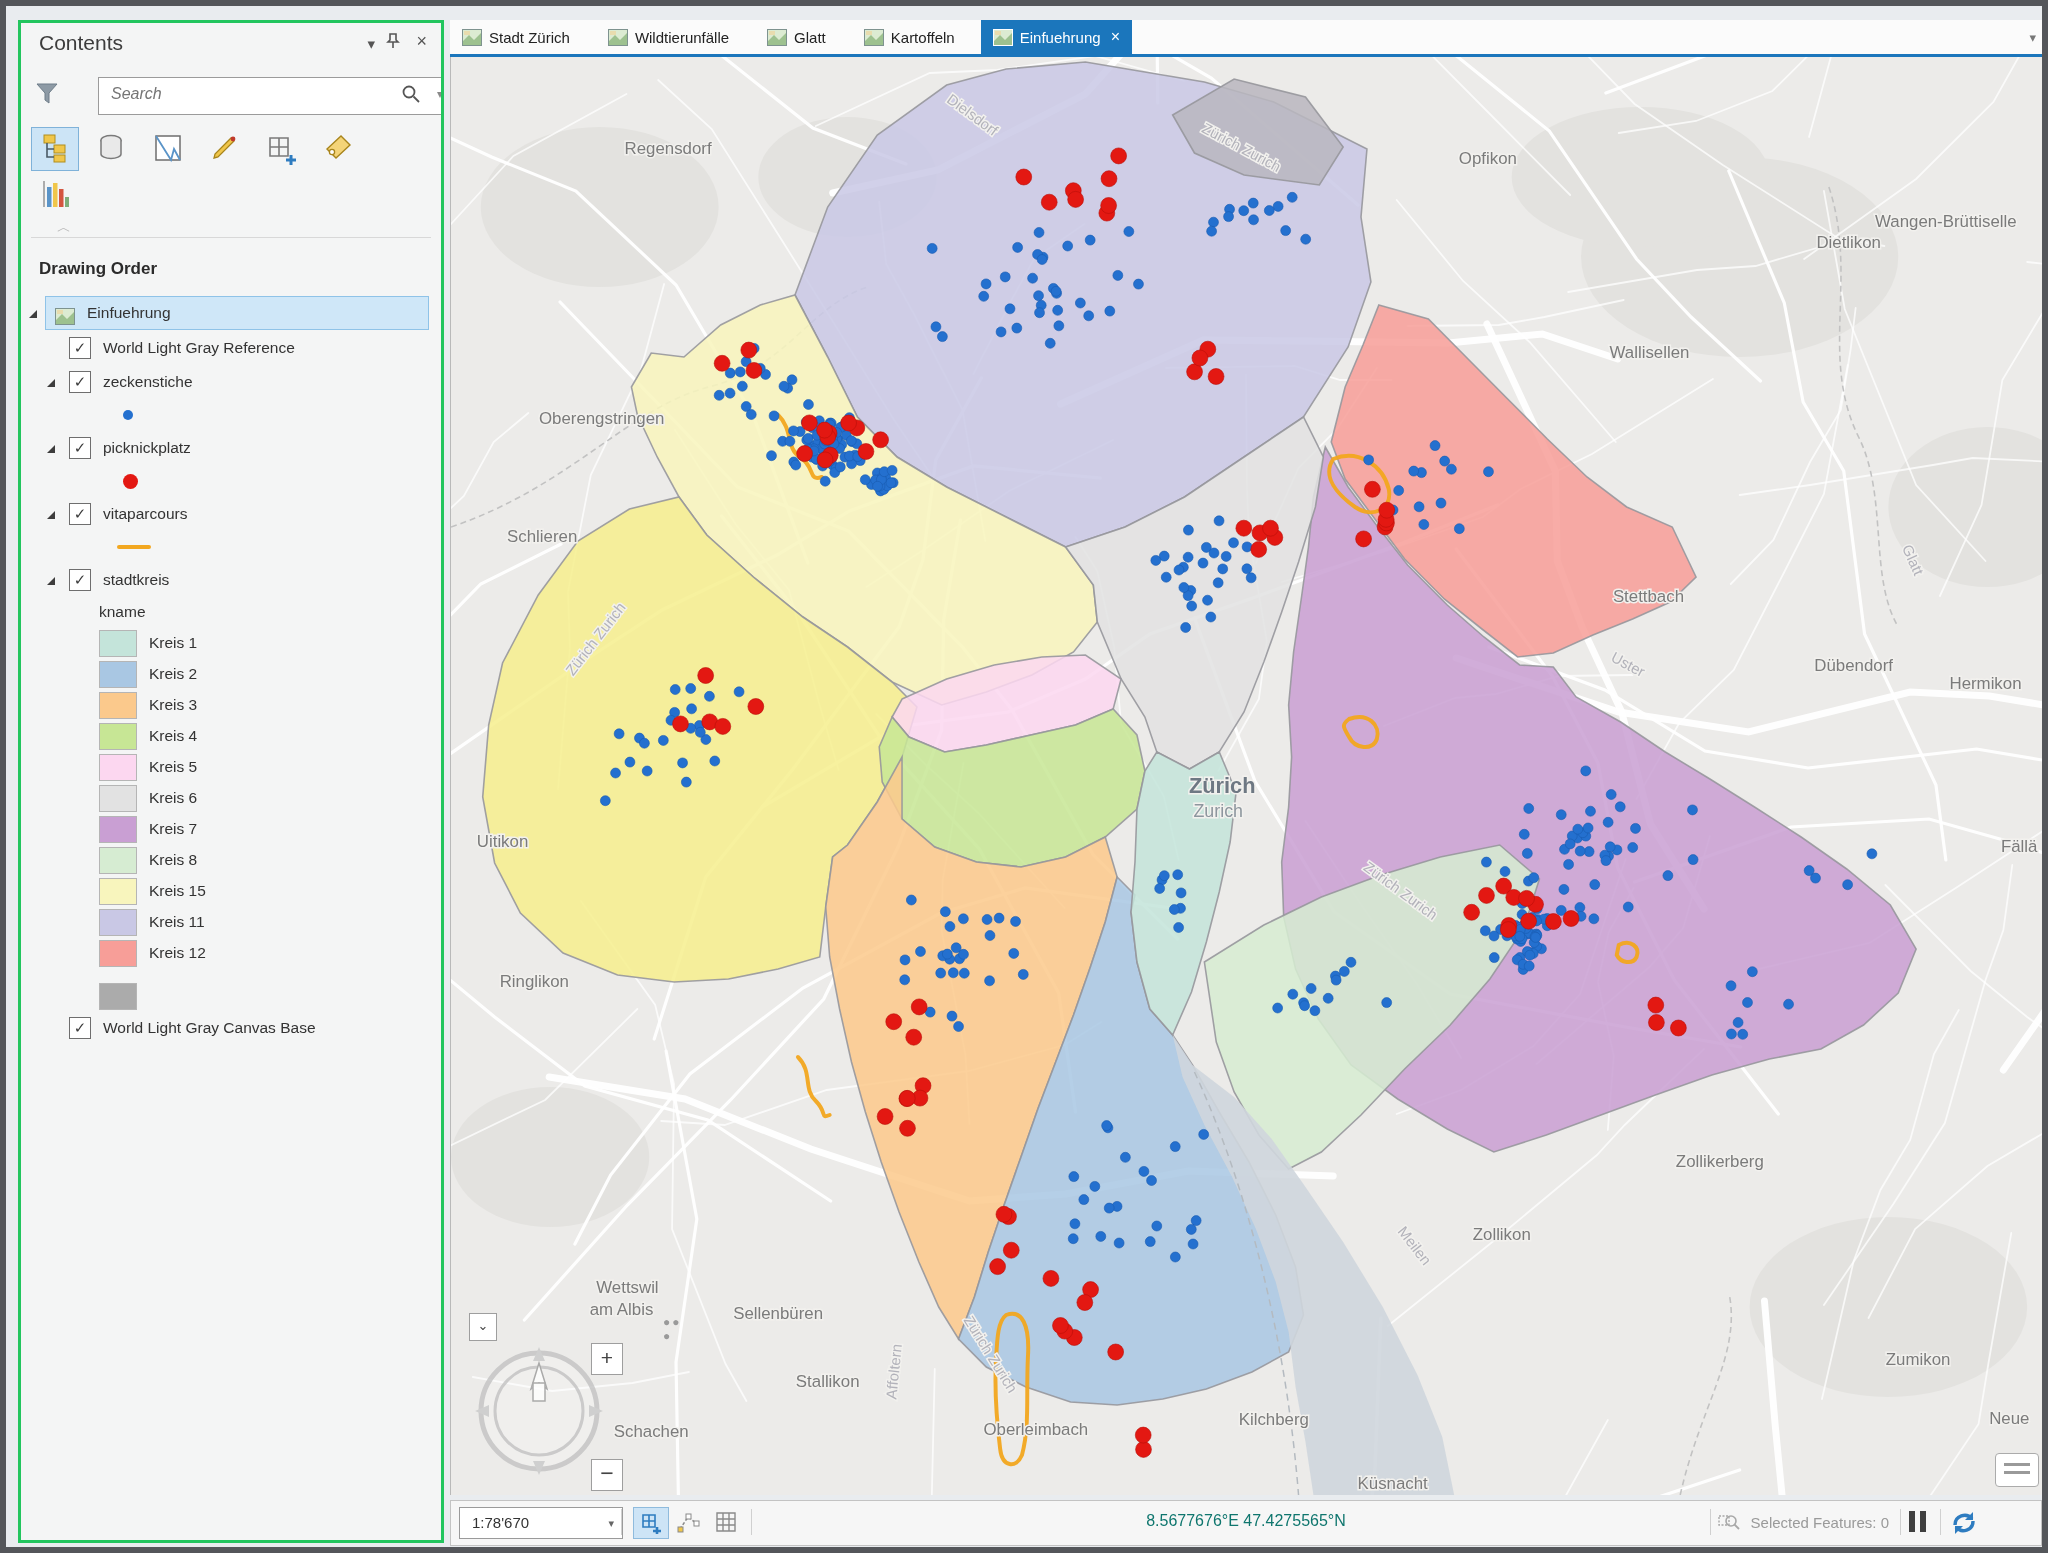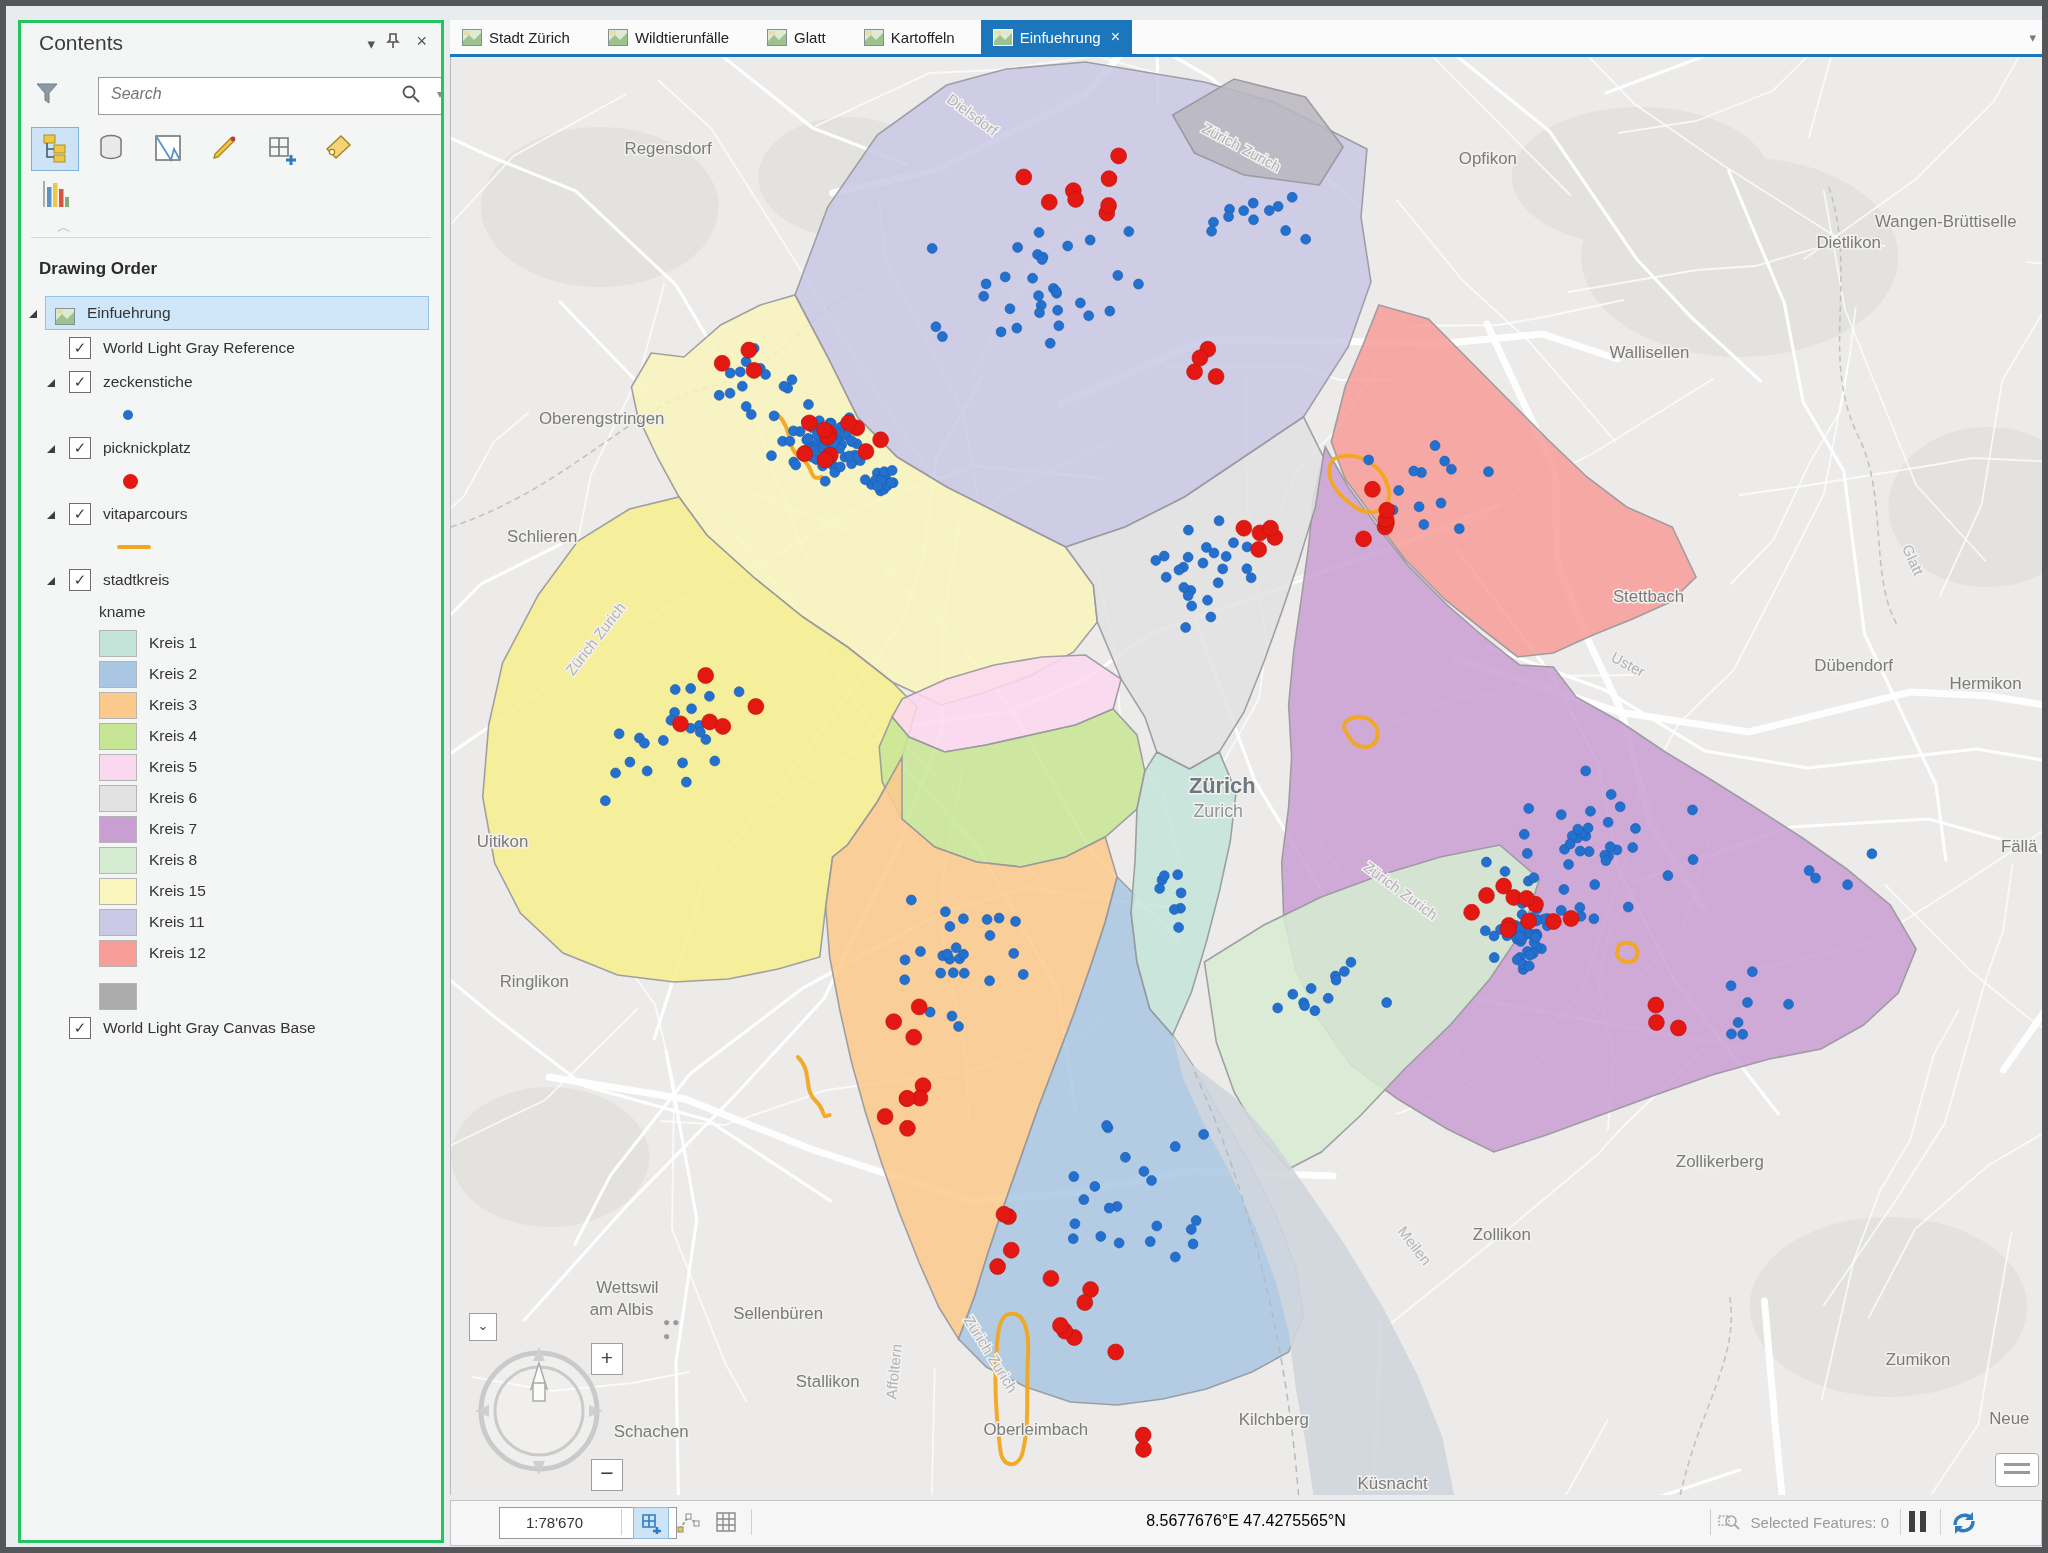--- a/index.html
+++ b/index.html
@@ -61,27 +61,27 @@
   #btn-collapse{left:18px;top:1256px;width:26px;height:26px;line-height:24px;font-size:13px;}
   #btn-zoomin{left:140px;top:1286px;width:30px;height:30px;line-height:28px;font-size:21px;}
   #btn-zoomout{left:140px;top:1402px;width:30px;height:30px;line-height:26px;font-size:23px;}
   #drag-dots{position:absolute;left:212px;top:1258px;color:#9a9a9a;font-size:12px;z-index:5;letter-spacing:2px;}
   #compass{position:absolute;left:22px;top:1288px;z-index:4;opacity:.8;}
   #msg-icon{position:absolute;left:1544px;top:1396px;width:42px;height:32px;background:#fff;border:1px solid #ababab;border-radius:4px;z-index:5;}
   #msg-icon .l1,#msg-icon .l2{position:absolute;left:8px;right:8px;height:3px;background:#9a9a9a;}
   #msg-icon .l1{top:9px;} #msg-icon .l2{top:17px;}
   
   #statusbar{position:absolute;left:0;right:0;top:1480px;height:44px;background:#f6f6f6;border:1px solid #c3c3c3;}
-  #scalebox{position:absolute;left:8px;top:6px;width:150px;height:30px;background:#fff;border:1px solid #9a9a9a;font-size:15px;color:#333;line-height:30px;padding-left:26px;margin-left:40px;}
+  #scalebox{position:absolute;left:8px;top:6px;width:150px;height:30px;background:#fff;border:1px solid #9a9a9a;font-size:15px;color:#333;line-height:30px;padding-left:12px;}
   #scalebox .dd{position:absolute;right:8px;top:0;color:#666;font-size:11px;}
   .sep{position:absolute;top:8px;height:26px;border-left:1px solid #d0d0d0;}
   .sbtn{position:absolute;top:6px;width:34px;height:30px;text-align:center;}
   .sbtn.sel{background:#cde4f6;border:1px solid #8fbbdd;}
   .sbtn svg{margin-top:4px;}
-  #coords{position:absolute;left:0;right:0;top:11px;text-align:center;font-size:16px;color:#000000;}
+  #coords{position:absolute;left:0;right:0;top:11px;text-align:center;font-size:16px;color:#0f766e;}
   #selfeat{position:absolute;right:152px;top:11px;font-size:15px;color:#9a9a9a;}
   #selfeat svg{vertical-align:-4px;margin-right:6px;}
   #pausebtn{position:absolute;right:108px;top:10px;width:24px;height:22px;}
   #pausebtn div{position:absolute;top:0;width:6px;height:21px;background:#3f3f3f;}
   #pausebtn .p2{left:11px;}
   #refreshbtn{position:absolute;right:62px;top:7px;}
 </style>
 </head>
 <body>
 

